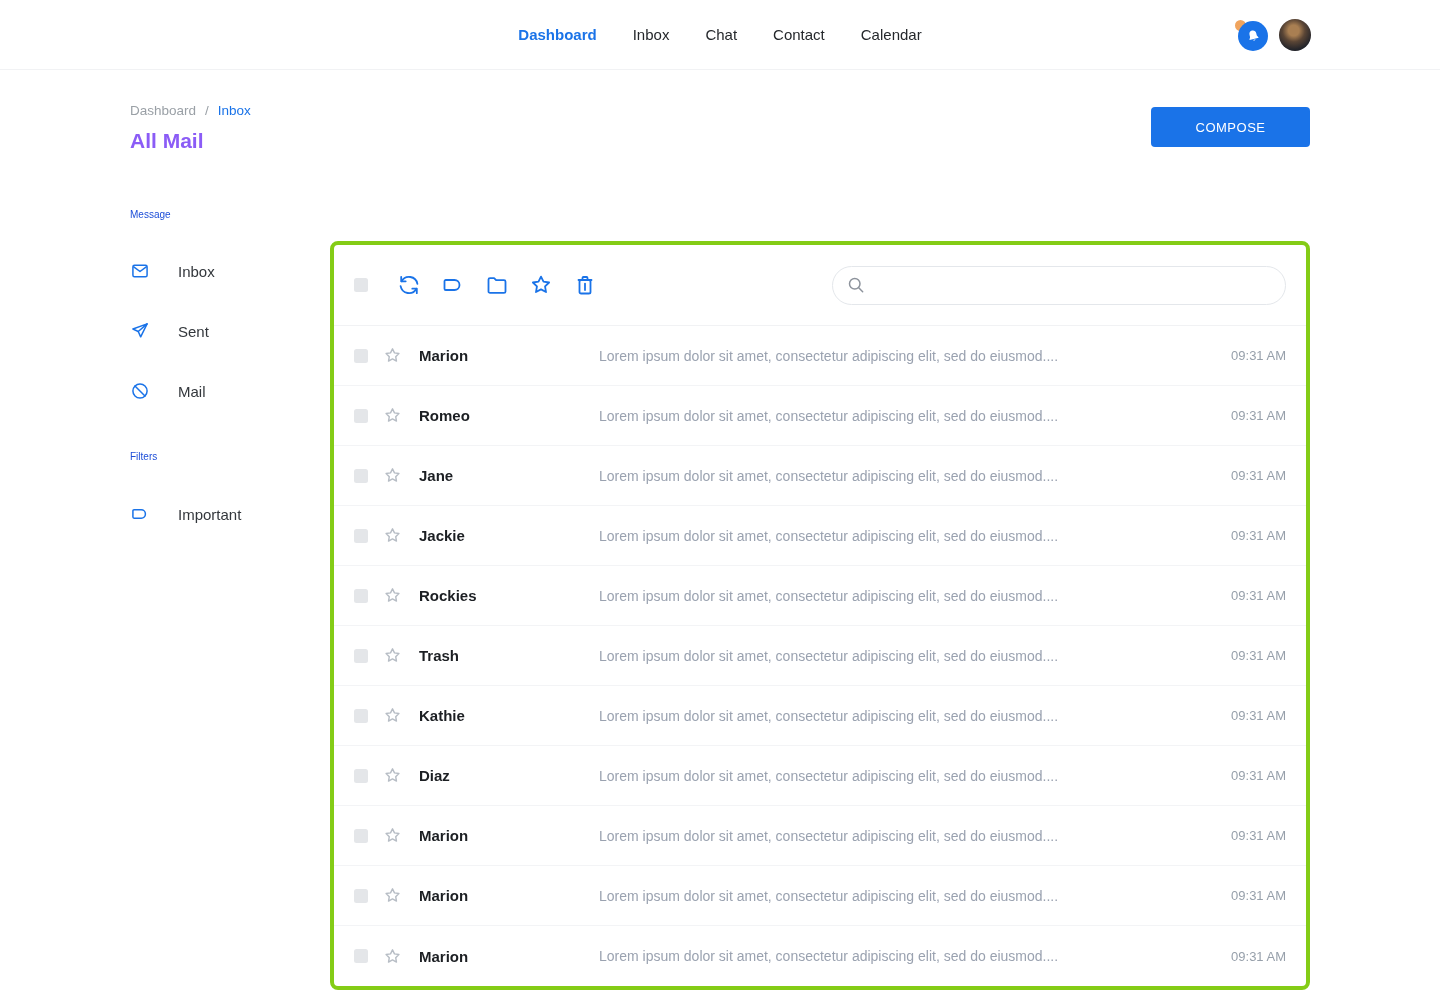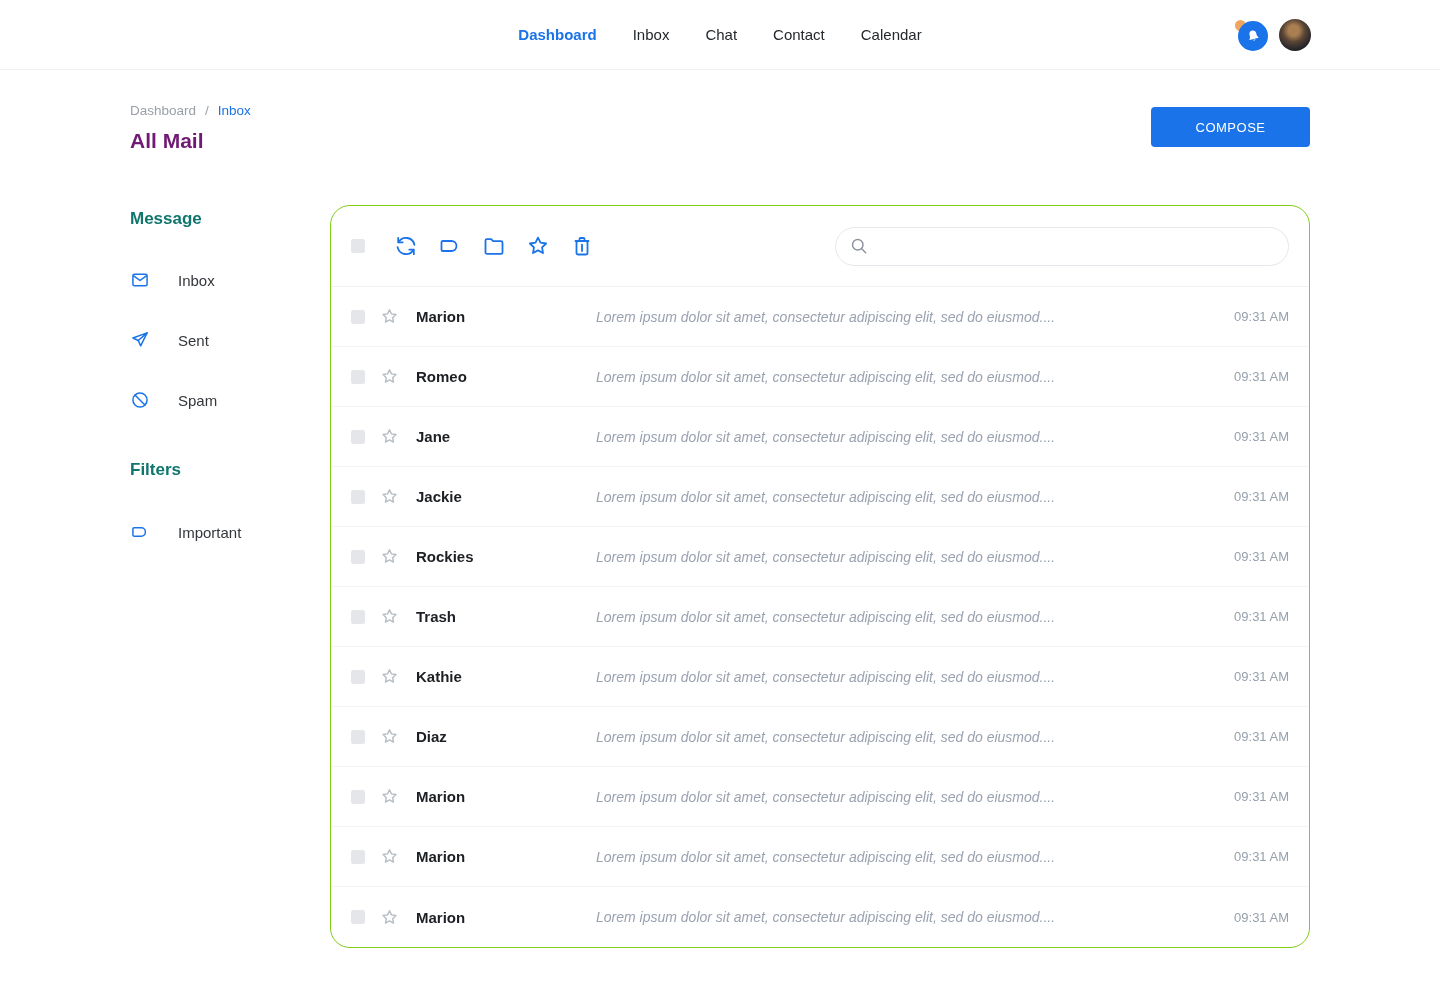--- a/index.html
+++ b/index.html
@@ -19,54 +19,54 @@
   .bell-dot { position:absolute; left:1px; top:2px; width:11px; height:11px; border-radius:50%; background:#f0a45e; }
   .avatar { width:32px; height:32px; border-radius:50%; cursor:pointer;
             background: radial-gradient(circle at 46% 36%, #a97f52 0 20%, #5a4535 42%, #23242a 72%, #121318 100%); }
 
   
   .content { padding:0 130px; }
   .header-row { margin-top:33px; display:flex; justify-content:space-between; align-items:flex-start; }
   .breadcrumb { display:flex; gap:9px; font-size:13.5px; color:#9aa0a6; align-items:center; }
   .crumb { cursor:pointer; }
   .crumb.active { color:#1a73e8; font-weight:500; }
-  .page-title { margin-top:11px; font-size:21px; font-weight:700; color:#701a75; }
+  .page-title { margin-top:11px; font-size:21px; font-weight:700; color:#8b5cf6; }
   .compose-btn { width:159px; height:40px; background:#1a73e8; color:#fff; border:none; border-radius:4px;
                  font-family:"Liberation Sans", sans-serif; font-size:13px; font-weight:400; letter-spacing:.5px; cursor:pointer; margin-top:4px; }
 
   
   .main { display:flex; margin-top:52px; align-items:flex-start; }
   .sidebar { width:200px; flex:none; padding-top:4px; }
-  .side-heading { font-size:17px; font-weight:700; color:#0f766e; }
+  .side-heading { font-size:10px; font-weight:400; color:#1d4ed8; }
   .side-list { margin-top:21px; }
   .side-list.filters-list { margin-top:22px; }
   .side-item { height:60px; display:flex; align-items:center; cursor:pointer; }
   .side-icon { width:20px; height:20px; color:#1a73e8; flex:none; display:flex; }
   .side-icon svg { width:20px; height:20px; }
   .side-label { margin-left:28px; font-size:15px; color:#33373c; }
   .filters-heading { margin-top:30px; }
 
   
-  .mail-panel { flex:1; border:1px solid #84cc16; border-radius:20px; background:#fff; overflow:hidden; }
+  .mail-panel { flex:1; border:4px solid #84cc16; border-radius:8px; background:#fff; overflow:hidden;margin-top:36px; }
   .toolbar { height:81px; display:flex; align-items:center; padding:0 20px; border-bottom:1px solid #f1f2f4; }
   .checkbox { width:14px; height:14px; background:#e4e6e9; border-radius:2.5px; flex:none; cursor:pointer; }
   .toolbar .checkbox { margin-right:29px; }
   .tool-icon { width:24px; height:24px; color:#1a73e8; margin-right:20px; cursor:pointer; display:flex; }
   .tool-icon svg { width:24px; height:24px; }
   .search-box { margin-left:auto; width:454px; height:39px; border:1px solid #e4e7eb; border-radius:20px; display:flex; align-items:center; padding:0 13px; background:#fff; }
   .search-icon { width:20px; height:20px; color:#8d939c; flex:none; display:flex; }
   .search-icon svg { width:20px; height:20px; }
   .search-box input { flex:1; border:none; outline:none; margin-left:10px; font-family:"Liberation Sans", sans-serif; font-size:14px; color:#3c4043; background:transparent; }
 
   .mail-row { height:60px; display:flex; align-items:center; padding:0 20px; border-bottom:1px solid #f3f4f6; cursor:pointer; }
   .mail-row:last-child { border-bottom:none; }
   .row-star { width:19px; height:19px; color:#b7bdc5; margin-left:15px; flex:none; cursor:pointer; display:flex; }
   .row-star svg { width:19px; height:19px; }
   .sender { width:180px; margin-left:17px; font-size:15px; font-weight:700; color:#1c1f23; }
-  .preview { flex:1; font-size:14px; color:#9aa2b0; white-space:nowrap; overflow:hidden; text-overflow:ellipsis;font-style:italic; }
+  .preview { flex:1; font-size:14px; color:#9aa2b0; white-space:nowrap; overflow:hidden; text-overflow:ellipsis; }
   .time { width:92px; text-align:right; font-size:13px; color:#97a0ab; flex:none; }
 </style>
 </head>
 <body>
 
 <div class="page">
 
   <div class="topnav">
     <div class="nav-links">
 
@@ -138,21 +138,21 @@
               </span>
               <span class="side-label">Sent</span>
             </div>
             <div class="side-item">
               <span class="side-icon">
                 <svg viewBox="0 0 24 24" fill="none" stroke="currentColor" stroke-width="1.8" stroke-linecap="round" stroke-linejoin="round">
                   <circle cx="12" cy="12" r="8.5"></circle>
                   <path d="M6 6l12 12"></path>
                 </svg>
               </span>
-              <span class="side-label">Spam</span>
+              <span class="side-label">Mail</span>
             </div>
           </div>
         <div class="side-heading filters-heading">Filters</div>
         <div class="side-list filters-list">
 
             <div class="side-item">
               <span class="side-icon">
                 <svg viewBox="0 0 24 24" fill="none" stroke="currentColor" stroke-width="1.8" stroke-linecap="round" stroke-linejoin="round">
                   <path d="M3.5 8.3c0-.73.57-1.3 1.3-1.3h8.7a5 5 0 0 1 0 10H4.8c-.73 0-1.3-.57-1.3-1.3z"></path>
                 </svg>

